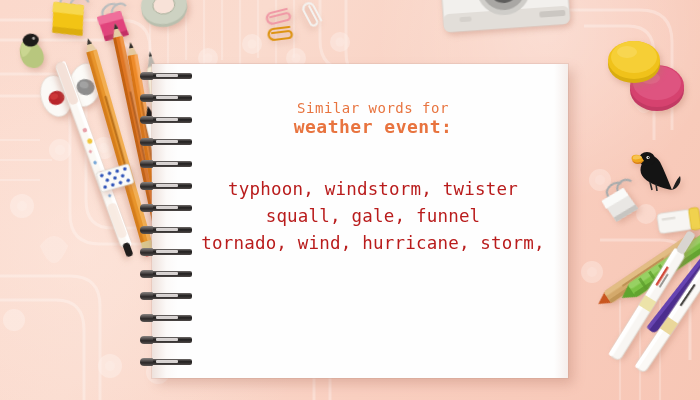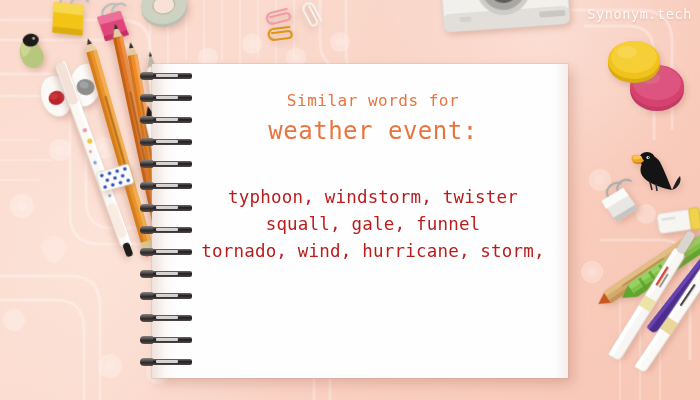--- a/index.html
+++ b/index.html
@@ -91,32 +91,33 @@
 
   
   .page-text {
     position: absolute;
     left: 178px;
     top: 64px;
     width: 390px;
     text-align: center;
   }
   .head1 {
-    margin-top: 28px;
-    font-size: 16px;
+    margin-top: 36px;
+    font-size: 14px;
     letter-spacing: 0.5px;
     color: #e8743f;
     line-height: 1.15;
   }
   .head2 {
-    margin-top: 8px;
-    font-size: 24px;
+    margin-top: 1px;
+    font-size: 18px;
     letter-spacing: 0.5px;
     color: #e8743f;
     line-height: 1.15;
+    font-weight: bold;
   }
   .words {
     margin-top: 38px;
     font-size: 17.5px;
     line-height: 1.55;
     color: #b91c1c;
     letter-spacing: 0.2px;
   }
 
   
@@ -649,15 +650,14 @@
   <div class="page-text">
     <div class="head1">Similar words for</div>
     <div class="head2">weather event:</div>
     <div class="words">
       <div>typhoon, windstorm, twister</div>
       <div>squall, gale, funnel</div>
       <div>tornado, wind, hurricane, storm,</div>
     </div>
   </div>
 
-  <div class="watermark">Synonym.tech</div>
 
 </div>
 
 </body></html>

